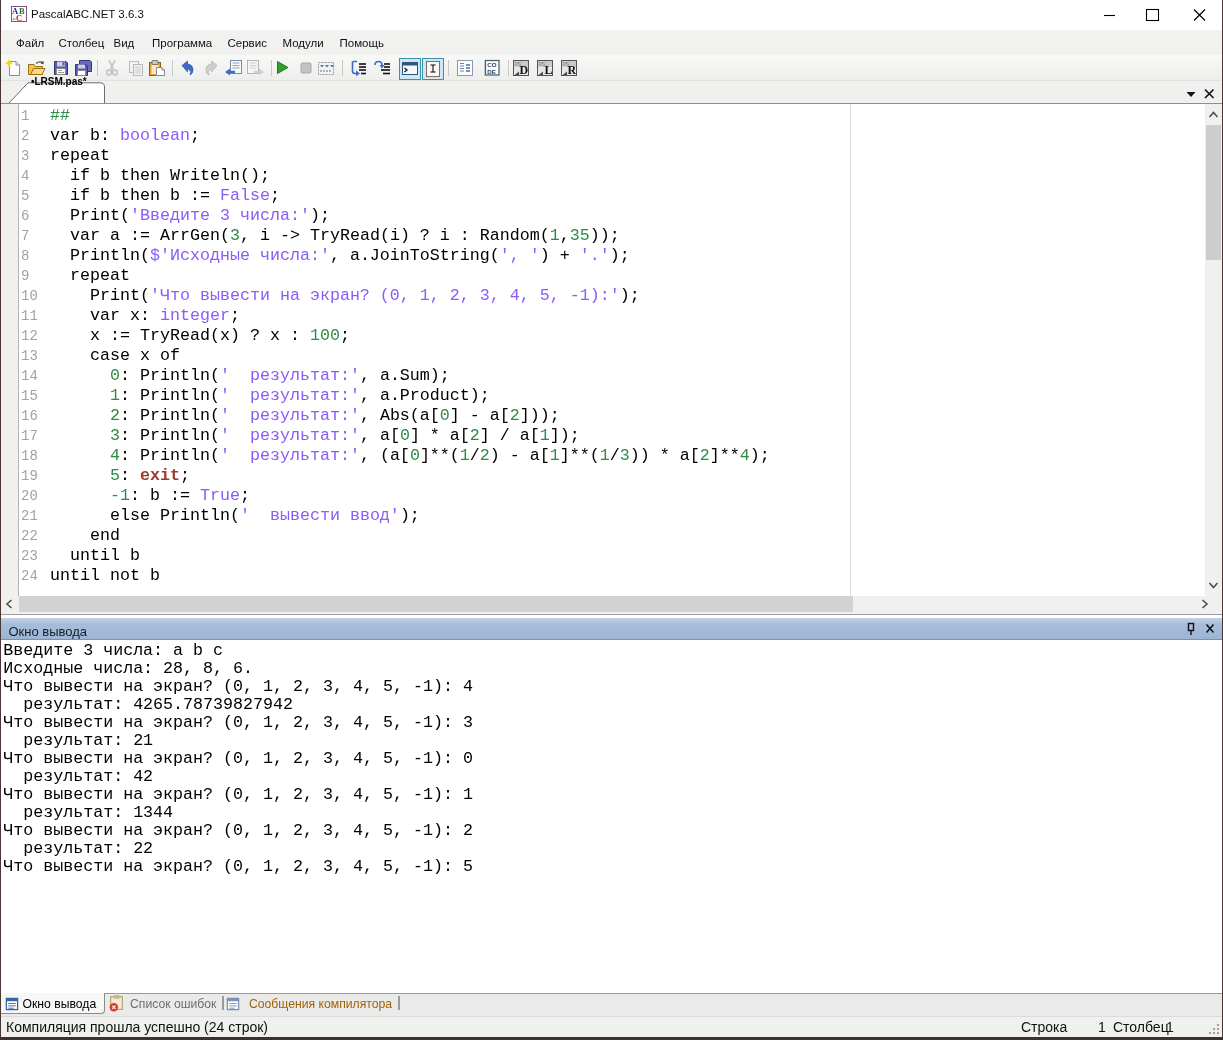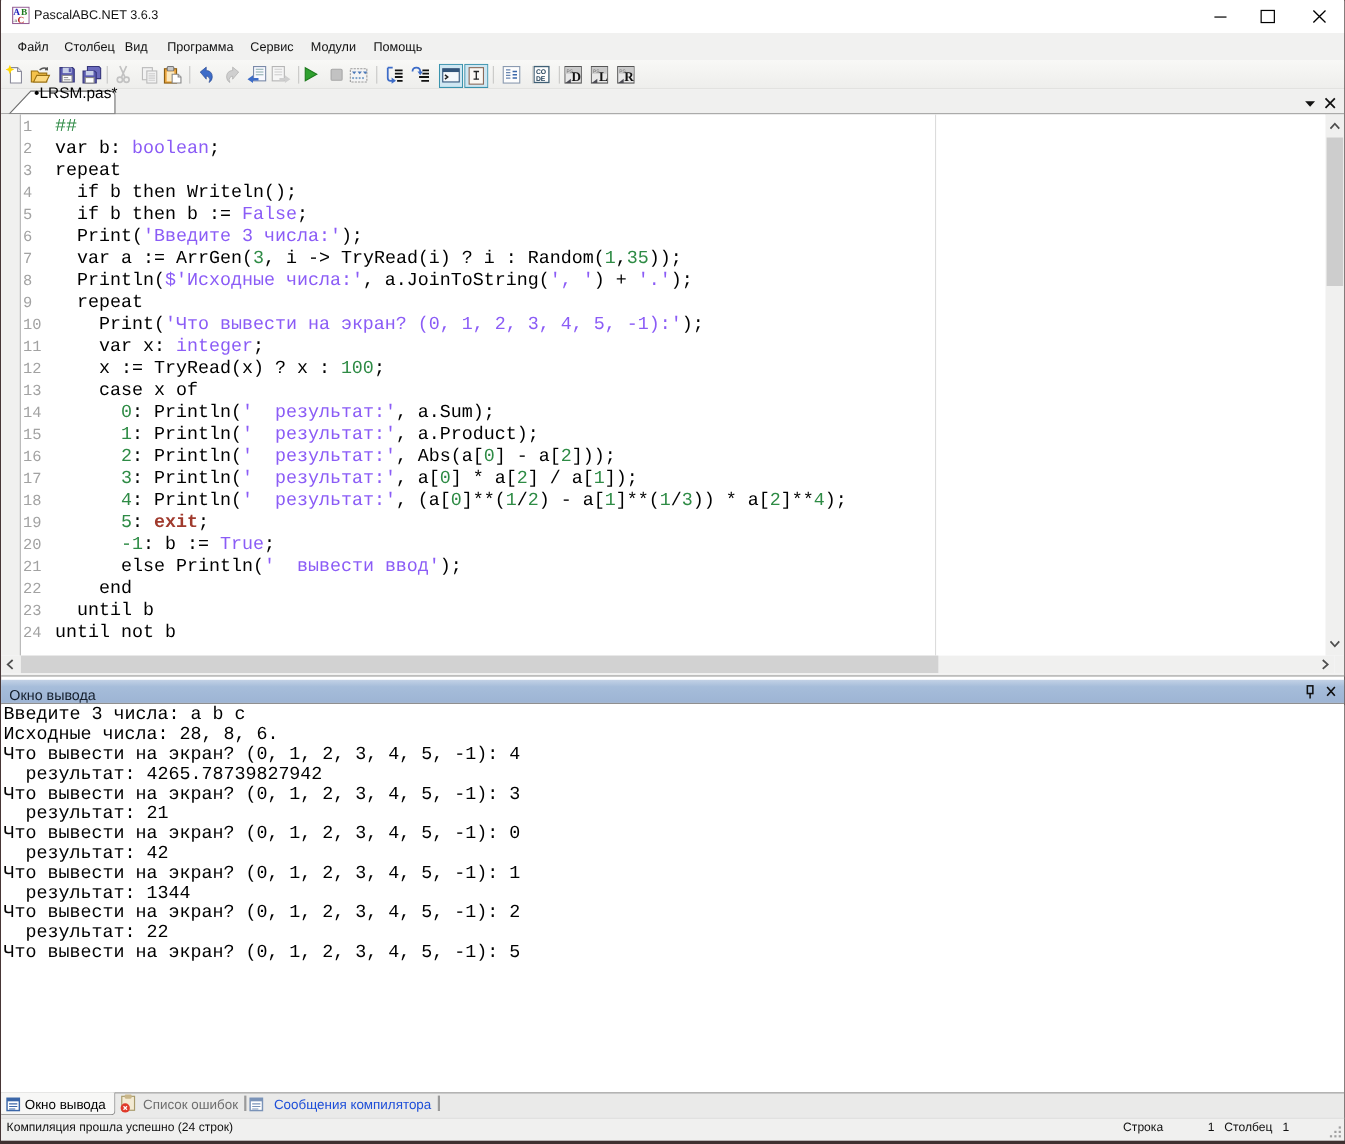--- a/index.html
+++ b/index.html
@@ -11,21 +11,21 @@
 
 #menu{left:1px;top:30px;width:1221px;height:25px;background:#f1f1f0}
 #menu span{position:absolute;top:7px;font-size:11.5px;color:#111}
 
 #tools{left:1px;top:55px;width:1221px;height:26px;background:linear-gradient(#f8f8f6,#eeeeec);border-bottom:1px solid #e2e2e0}
 #tools svg{position:absolute;top:4px}
 .tsep{position:absolute;top:5px;width:1px;height:16px;background:#c8c8c6}
 
 #tabs{left:1px;top:81px;width:1221px;height:23px;background:#f0f0ef}
 #tabline{left:1px;top:103px;width:1221px;height:1px;background:#8e8e8e}
-#tabtxt{left:31px;top:76px;font-size:14px;font-weight:normal;color:#000}
+#tabtxt{left:31px;top:76px;font-size:10px;font-weight:bold;color:#000}
 
 #editor{left:1px;top:104px;width:1204px;height:492px;background:#fff}
 #gutter{left:1px;top:104px;width:18px;height:492px;background:#f0f0ef;border-right:1px solid #b5b5b5}
 #lnums{left:21px;top:106px;font-family:"Liberation Mono",monospace;font-size:14px;line-height:20px;color:#a2a2a2;white-space:pre}
 #code{left:50px;top:106px;font-family:"Liberation Mono",monospace;font-size:16.67px;line-height:20px;color:#000;white-space:pre}
 #code .k{font-weight:normal}
 #code .b{color:#8b5cf6}
 #code .n{color:#2e8b45}
 #code .x{color:#a03a2d;font-weight:bold}
 #margin80{left:850px;top:104px;width:1px;height:492px;background:#dcdcdc}
@@ -43,21 +43,21 @@
 #out{left:1px;top:641px;width:1221px;height:352px;background:#fff}
 #outpre{left:3.2px;top:641.5px;font-family:"Liberation Mono",monospace;font-size:16.67px;line-height:18px;color:#000;white-space:pre}
 
 #btabs{left:1px;top:993px;width:1221px;height:23px;background:#eaeae9}
 #btabline{left:1px;top:993px;width:1221px;height:1px;background:#9a9a9a}
 #btab1{left:1px;top:993px;width:104px;height:21px;background:#f7f7f6;border:1px solid #8a8a8a;border-top:none;border-left:none;border-bottom-right-radius:4px}
 .bt{position:absolute;top:996.5px;font-size:12.2px}
 .btsep{position:absolute;top:996px;width:2px;height:14px;background:#9a9a9a}
 
 #status{left:1px;top:1016px;width:1221px;height:23px;background:#f0f0ef;border-top:1px solid #dadada}
-#status .txt{position:absolute;top:2px;font-size:11px;color:#111}
+#status .txt{position:absolute;top:2px;font-size:14px;color:#111}
 </style></head>
 <body>
 <div id="win"></div>
 <div class="abs" id="title">
   <svg class="abs" style="left:10px;top:6px" width="16" height="16" viewBox="0 0 16 16">
     <rect x="0.5" y="0.5" width="15" height="15" fill="#fdfdfd" stroke="#8a4e8a"></rect>
     <text x="1" y="7.5" font-family="Liberation Serif,serif" font-size="8.5" font-weight="bold" fill="#2222bb">A</text>
     <text x="8" y="7.5" font-family="Liberation Serif,serif" font-size="8.5" font-weight="bold" fill="#1d7a1d">B</text>
     <text x="5" y="14.5" font-family="Liberation Serif,serif" font-size="8.5" font-weight="bold" fill="#bb2222">C</text>
     <text x="1" y="14" font-family="Liberation Serif,serif" font-size="4.5" fill="#333">.n</text>
@@ -370,21 +370,21 @@
 </svg>
 <div class="bt" style="left:130px;color:#6e6e6e">Список ошибок</div>
 <div class="btsep" style="left:221.5px"></div>
 <svg class="abs" style="left:226px;top:996.5px" width="14" height="14" viewBox="0 0 15 15">
   <rect x="1.5" y="1.5" width="12" height="12" fill="#fff" stroke="#7a93b8" stroke-width="1.4"></rect>
   <rect x="1.5" y="1.5" width="12" height="3" fill="#7a93b8"></rect>
   <line x1="3.5" y1="7" x2="11.5" y2="7" stroke="#7a93b8"></line>
   <line x1="3.5" y1="9.5" x2="11.5" y2="9.5" stroke="#7a93b8"></line>
   <line x1="3.5" y1="12" x2="9.5" y2="12" stroke="#7a93b8"></line>
 </svg>
-<div class="bt" style="left:249px;color:#1d4ed8">Сообщения компилятора</div>
+<div class="bt" style="left:249px;color:#a16207">Сообщения компилятора</div>
 <div class="btsep" style="left:398px"></div>
 <div class="abs" id="status">
   <div class="txt" style="left:5px">Компиляция прошла успешно (24 строк)</div>
   <div class="txt" style="left:1020px">Строка</div>
     <div class="txt" style="left:1097px">1</div>
     <div class="txt" style="left:1112px">Столбец</div>
     <div class="txt" style="left:1165px">1</div>
 </div>
 <div class="abs" style="left:0;top:1036.5px;width:1223px;height:3.5px;background:#3f3030"></div>
 <svg class="abs" style="left:1205px;top:1020px" width="18" height="18" viewBox="0 0 18 18">

